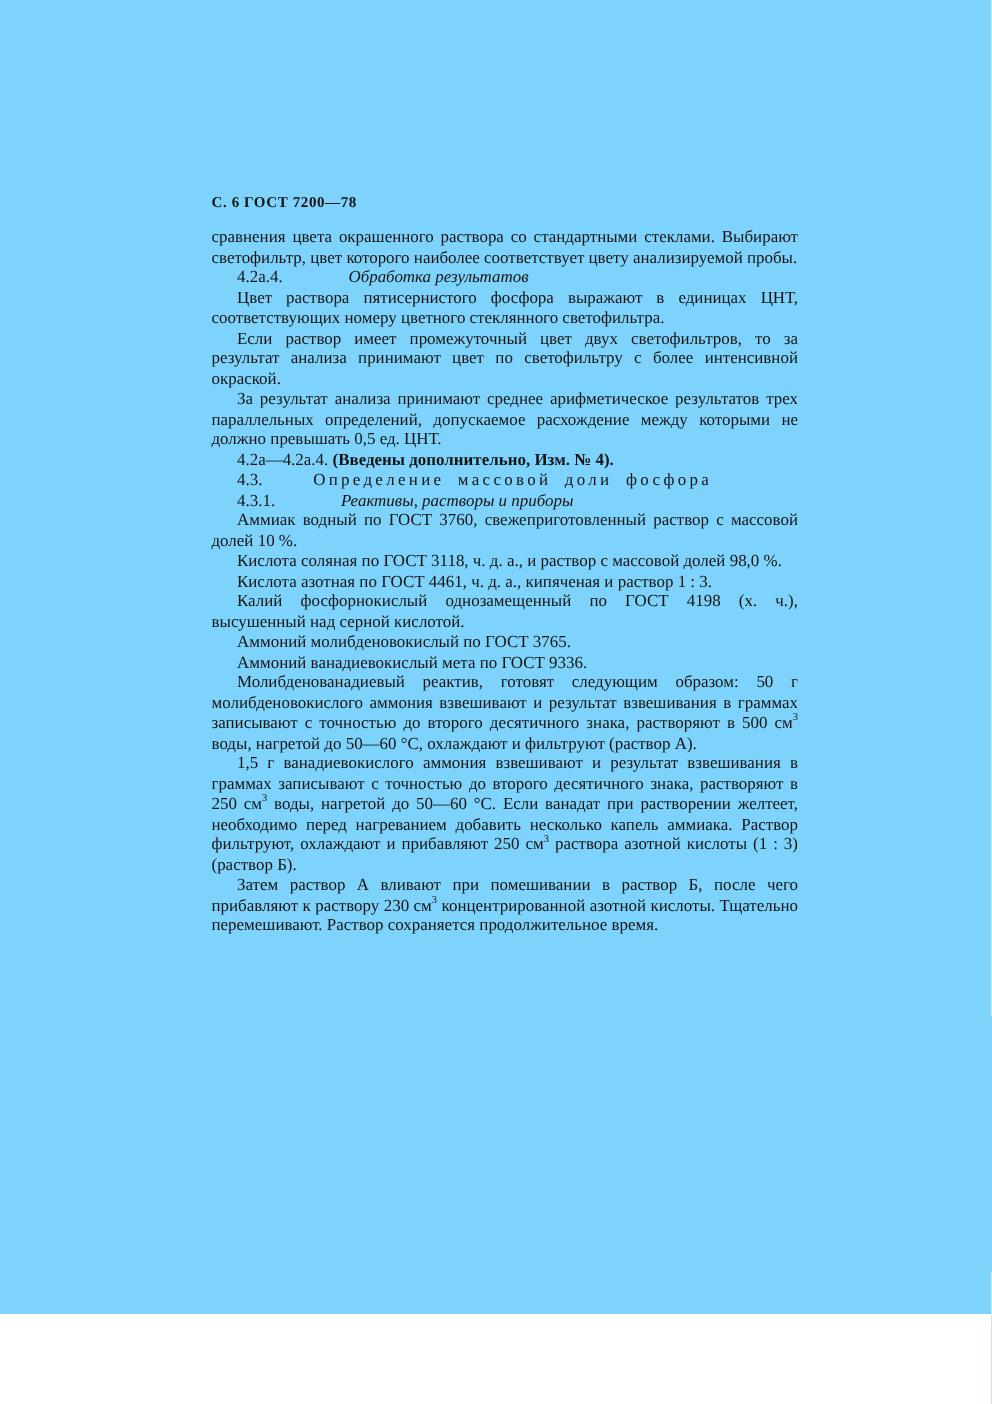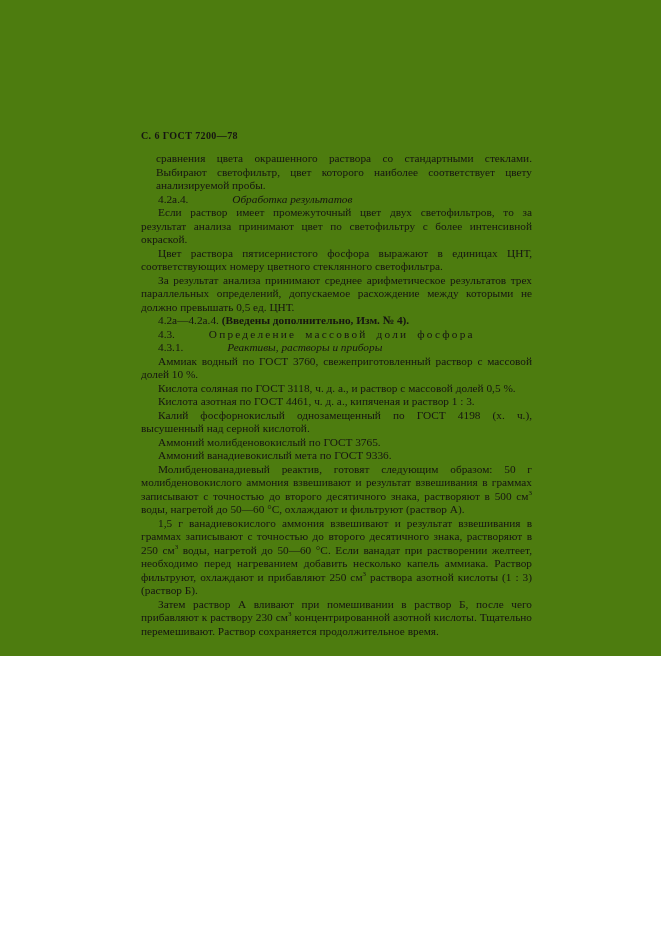--- a/index.html
+++ b/index.html
@@ -3,22 +3,22 @@
 <meta charset="utf-8">
 <style>
   html, body {
     margin: 0;
     padding: 0;
     background: #ffffff;
   }
   .sheet {
     position: relative;
     width: 661px;
-    height: 656px;
-    background: #4d7c0f;
+    height: 876px;
+    background: #7dd3fc;
     color: #161412;
     font-family: "Liberation Serif", "DejaVu Serif", serif;
     overflow: hidden;
   }
   .running-header {
     position: absolute;
     left: 141px;
     top: 130px;
     font-size: 10px;
     font-weight: 700;
@@ -34,47 +34,46 @@
     line-height: 13.5px;
     text-align: justify;
   }
   .para {
     margin: 0;
     padding: 0;
     text-indent: 17px;
   }
   .para.no-indent {
     text-indent: 0;
-    margin-left: 15px;
   }
   .run-italic { font-style: italic; margin-left: 41px; }
   .run-bold { font-weight: 700; }
   .run-spaced { letter-spacing: 2.2px; word-spacing: 4px; margin-left: 31px; }
   sup {
     font-size: 0.62em;
     line-height: 0;
     vertical-align: super;
   }
 </style>
 </head>
 <body>
 
 <div class="sheet">
   <div class="running-header">С. 6 ГОСТ 7200—78</div>
   <div class="doc-body">
       <p class="para no-indent"><span>сравнения цвета окрашенного раствора со стандартными стеклами. Выбирают светофильтр, цвет которого наиболее соответствует цвету анализируемой пробы.</span></p>
       <p class="para"><span>4.2а.4. </span><span class="run-italic">Обработка результатов</span></p>
+      <p class="para"><span>Цвет раствора пятисернистого фосфора выражают в единицах ЦНТ, соответствующих номеру цветного стеклянного светофильтра.</span></p>
       <p class="para"><span>Если раствор имеет промежуточный цвет двух светофильтров, то за результат анализа принимают цвет по светофильтру с более интенсивной окраской.</span></p>
-      <p class="para"><span>Цвет раствора пятисернистого фосфора выражают в единицах ЦНТ, соответствующих номеру цветного стеклянного светофильтра.</span></p>
       <p class="para"><span>За результат анализа принимают среднее арифметическое результатов трех параллельных определений, допускаемое расхождение между которыми не должно превышать 0,5 ед. ЦНТ.</span></p>
       <p class="para"><span>4.2а—4.2а.4. </span><span class="run-bold">(Введены дополнительно, Изм. № 4).</span></p>
       <p class="para"><span>4.3. </span><span class="run-spaced">Определение массовой доли фосфора</span></p>
       <p class="para"><span>4.3.1. </span><span class="run-italic">Реактивы, растворы и приборы</span></p>
       <p class="para"><span>Аммиак водный по ГОСТ 3760, свежеприготовленный раствор с массовой долей 10 %.</span></p>
-      <p class="para"><span>Кислота соляная по ГОСТ 3118, ч. д. а., и раствор с массовой долей 0,5 %.</span></p>
+      <p class="para"><span>Кислота соляная по ГОСТ 3118, ч. д. а., и раствор с массовой долей 98,0 %.</span></p>
       <p class="para"><span>Кислота азотная по ГОСТ 4461, ч. д. а., кипяченая и раствор 1 : 3.</span></p>
       <p class="para"><span>Калий фосфорнокислый однозамещенный по ГОСТ 4198 (х. ч.), высушенный над серной кислотой.</span></p>
       <p class="para"><span>Аммоний молибденовокислый по ГОСТ 3765.</span></p>
       <p class="para"><span>Аммоний ванадиевокислый мета по ГОСТ 9336.</span></p>
       <p class="para"><span>Молибденованадиевый реактив, готовят следующим образом: 50 г молибденовокислого аммония взвешивают и результат взвешивания в граммах записывают с точностью до второго десятичного знака, растворяют в 500 см</span><sup>3</sup><span> воды, нагретой до 50—60 °С, охлаждают и фильтруют (раствор А).</span></p>
       <p class="para"><span>1,5 г ванадиевокислого аммония взвешивают и результат взвешивания в граммах записывают с точностью до второго десятичного знака, растворяют в 250 см</span><sup>3</sup><span> воды, нагретой до 50—60 °С. Если ванадат при растворении желтеет, необходимо перед нагреванием добавить несколько капель аммиака. Раствор фильтруют, охлаждают и прибавляют 250 см</span><sup>3</sup><span> раствора азотной кислоты (1 : 3) (раствор Б).</span></p>
       <p class="para"><span>Затем раствор А вливают при помешивании в раствор Б, после чего прибавляют к раствору 230 см</span><sup>3</sup><span> концентрированной азотной кислоты. Тщательно перемешивают. Раствор сохраняется продолжительное время.</span></p>
     </div>
 </div>
 

